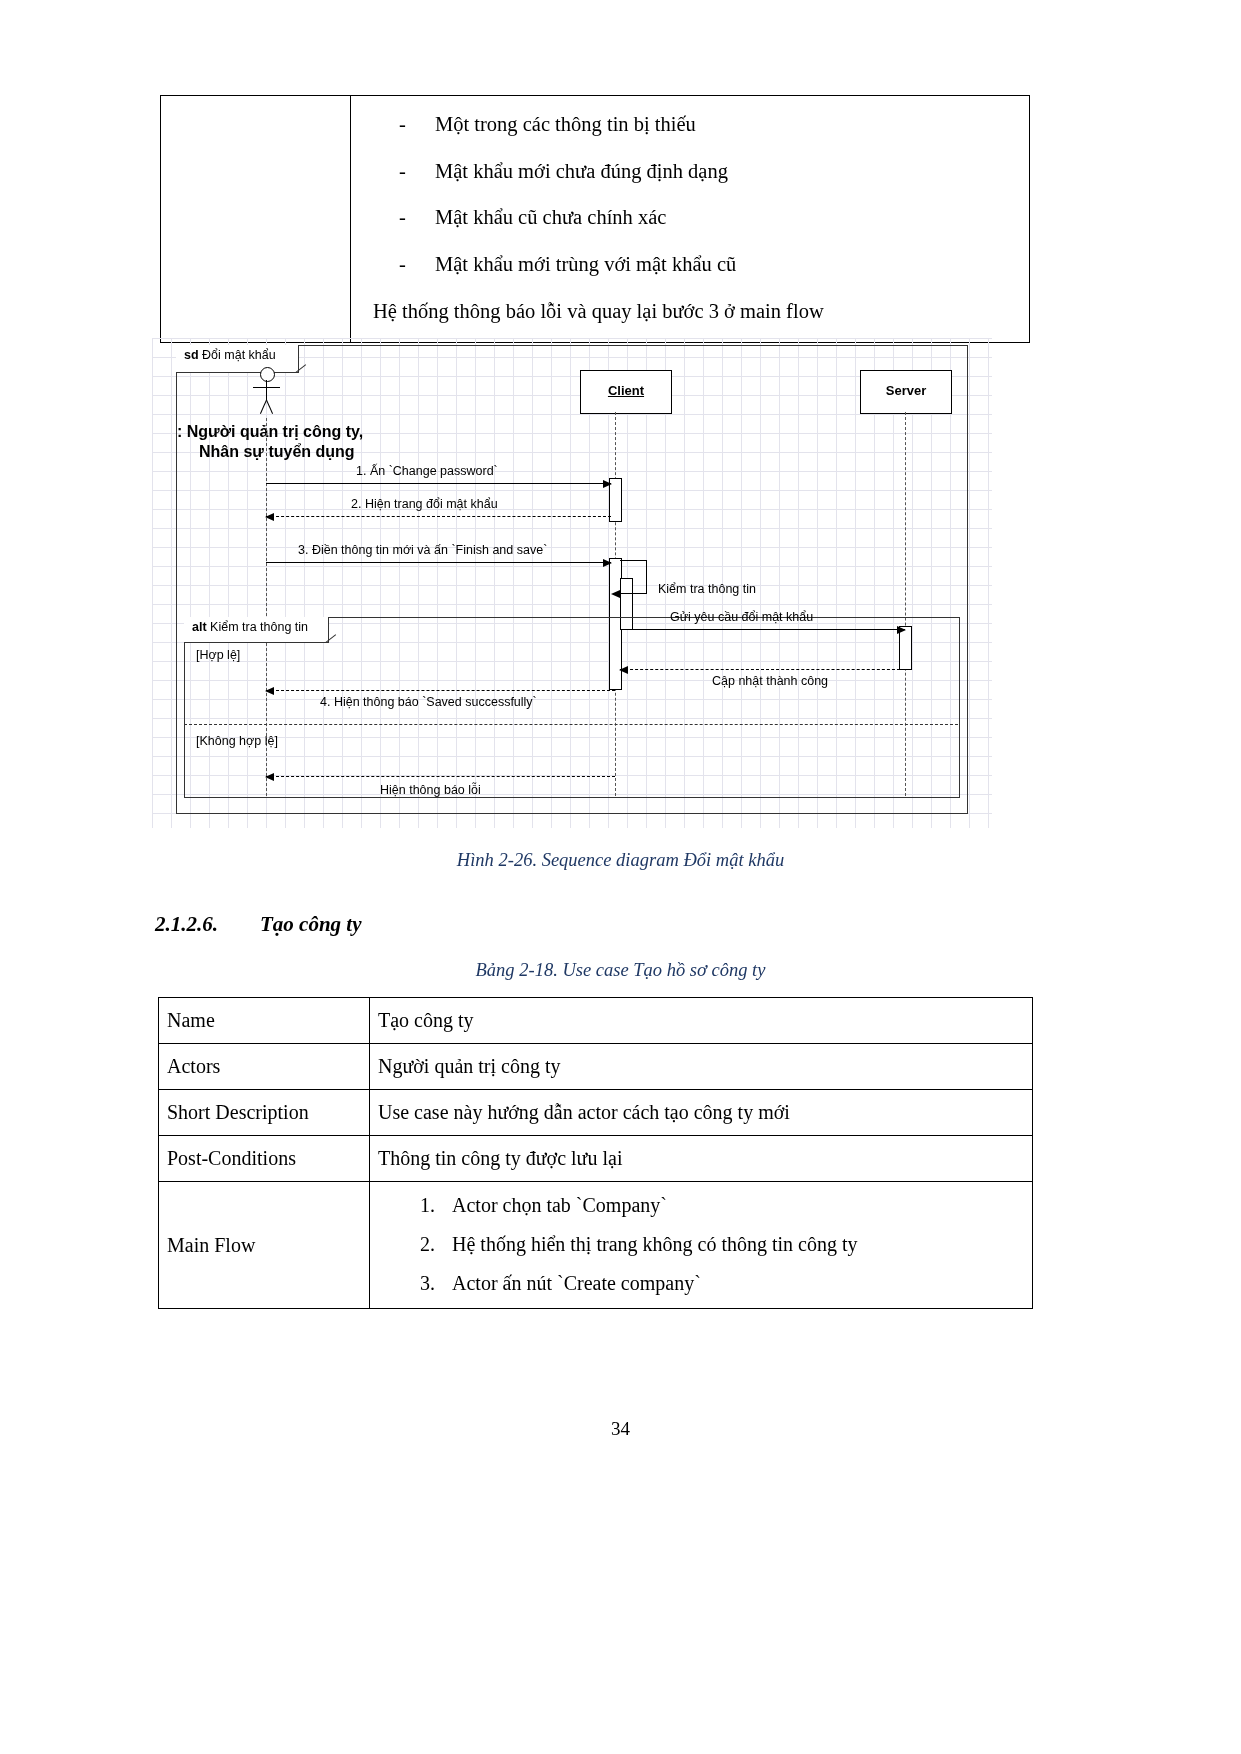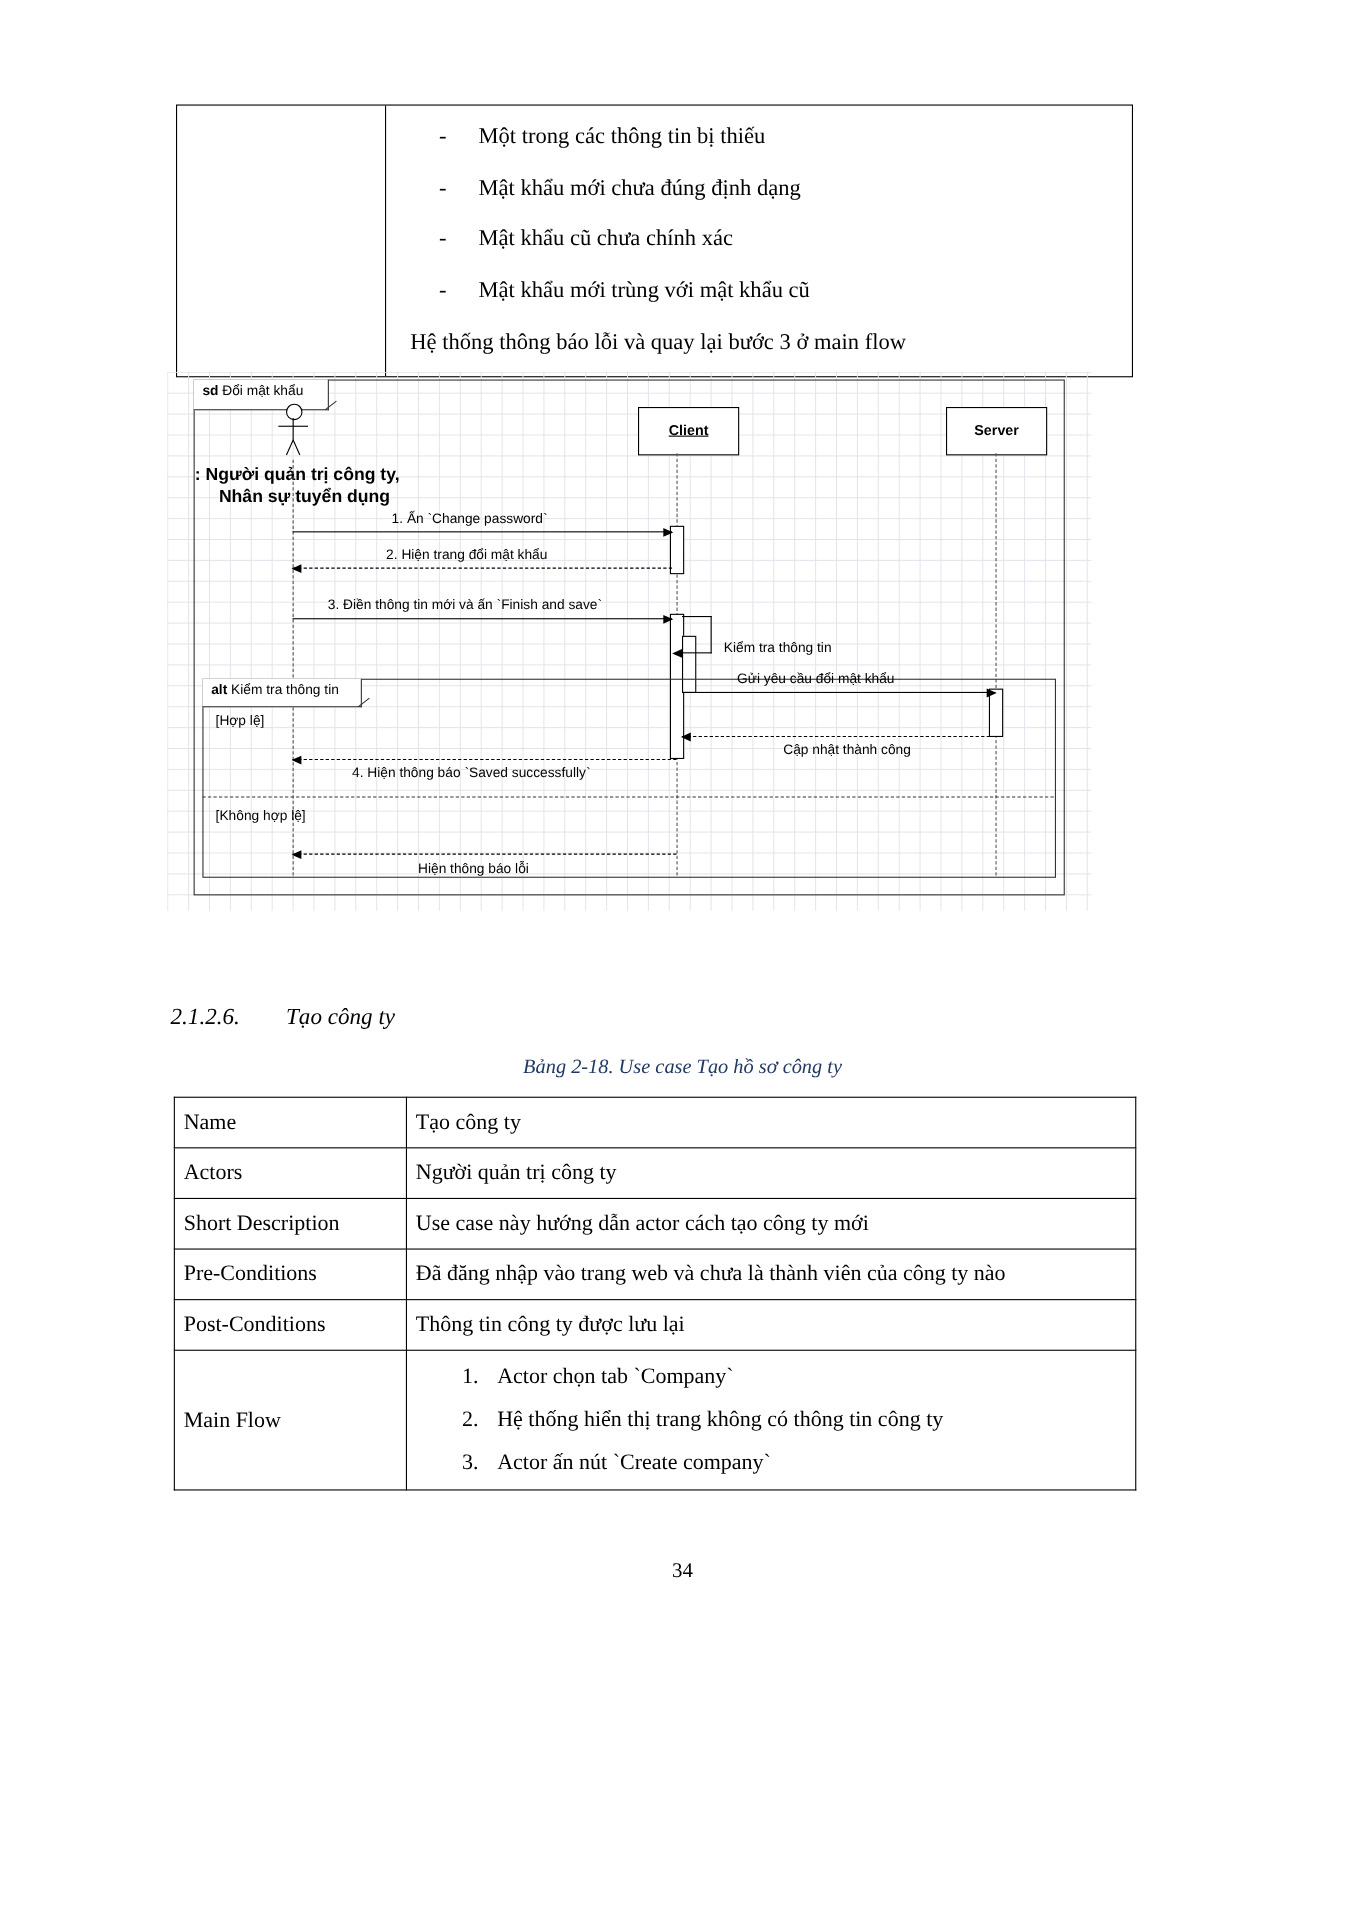--- a/index.html
+++ b/index.html
@@ -273,21 +273,21 @@
     width: 100%;
     text-align: center;
     font-size: 18.5px;
     font-style: italic;
     color: #1f3864;
   }
   .section-heading {
     position: absolute;
     left: 155px;
     font-size: 21px;
-    font-weight: normal;
+    font-weight: bold;
     font-style: italic;
   }
   .section-heading .num { display: inline-block; width: 105px; }
 
   
   .uc-table {
     position: absolute;
     left: 158px;
     top: 997px;
     width: 875px;
@@ -428,44 +428,41 @@
       <span class="arrow-l"></span>
     </div>
     <div class="msg-label" style="left:168px; top:357px;">4. Hiện thông báo `Saved successfully`</div>
 
     <div class="msg dashed" style="left:114px; top:438px; width:349px;">
       <span class="arrow-l"></span>
     </div>
     <div class="msg-label" style="left:228px; top:445px;">Hiện thông báo lỗi</div>
   </div>
 
+  <div class="fig-caption" style="top:850px;">Hình 2-26. Sequence diagram Đổi mật khẩu</div>
 
   <div class="section-heading" style="top:912px;">
     <span class="num">2.1.2.6.</span><span>Tạo công ty</span>
   </div>
 
   <div class="fig-caption" style="top:960px;">Bảng 2-18. Use case Tạo hồ sơ công ty</div>
 
   <table class="uc-table">
     <tbody>
     <tr>
       <td class="key">Name</td>
       <td>Tạo công ty</td>
     </tr>
     <tr>
       <td class="key">Actors</td>
       <td>Người quản trị công ty</td>
     </tr>
     <tr>
       <td class="key">Short Description</td>
       <td>Use case này hướng dẫn actor cách tạo công ty mới</td>
-    </tr>
-    <tr>
-      <td class="key">Pre-Conditions</td>
-      <td>Đã đăng nhập vào trang web và chưa là thành viên của công ty nào</td>
     </tr>
     <tr>
       <td class="key">Post-Conditions</td>
       <td>Thông tin công ty được lưu lại</td>
     </tr>
     <tr>
       <td class="key">Main Flow</td>
       <td class="flow-cell">
         <ol>
           <li>Actor chọn tab `Company`</li>

